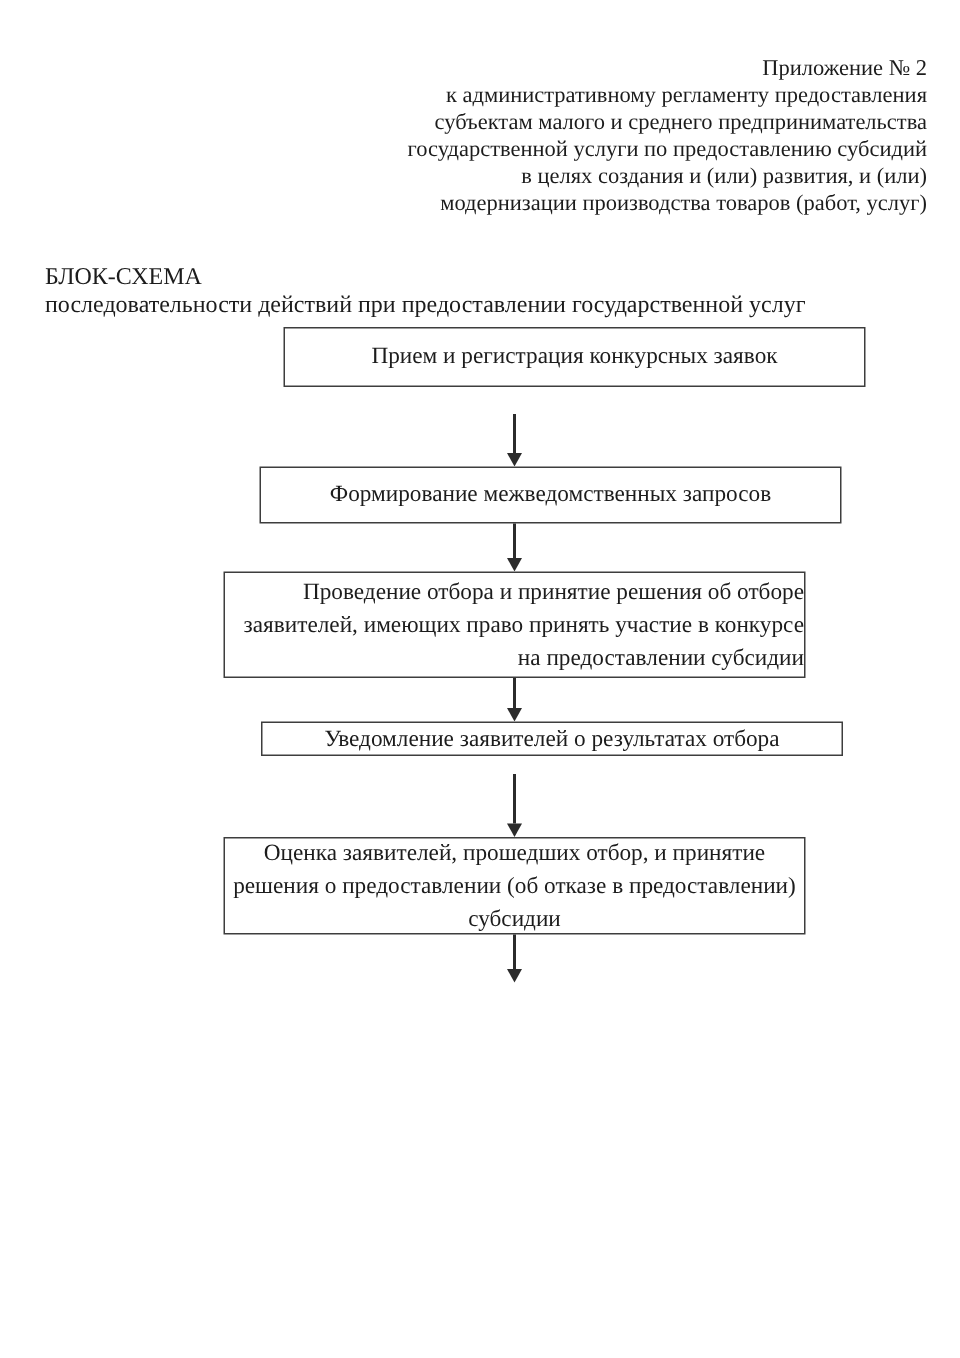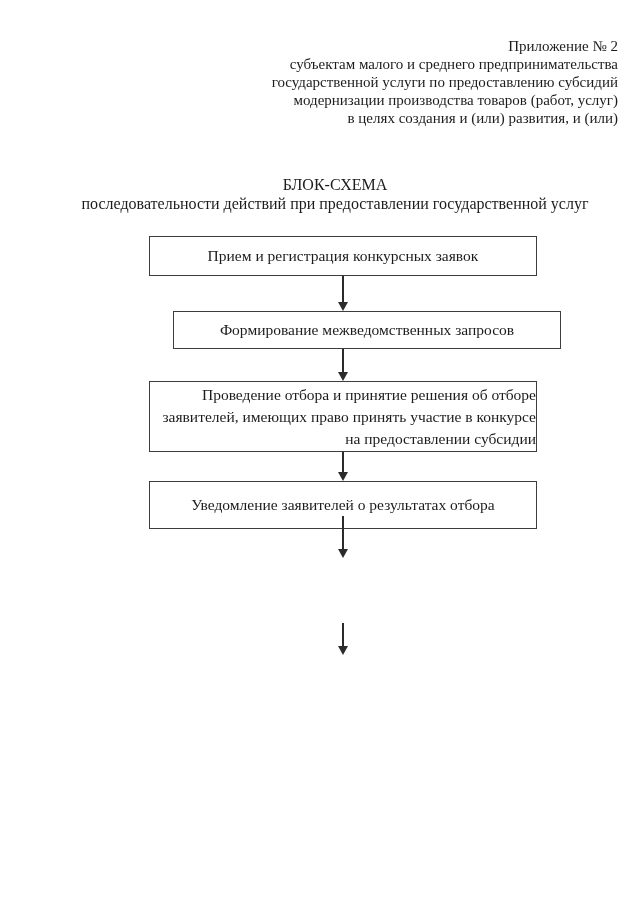--- a/index.html
+++ b/index.html
@@ -28,45 +28,45 @@
     line-height: 18px;
     white-space: nowrap;
   }
 
   
   .title-block {
     position: absolute;
     top: 175px;
     left: 30px;
     width: 610px;
-    text-align: center;
+    text-align: left;
     font-size: 16px;
     line-height: 19px;
   }
 
   
   .flow-box {
     position: absolute;
     left: 149px;
     width: 388px;
     box-sizing: border-box;
     border: 1px solid #3d3d3d;
     background: #ffffff;
     display: flex;
     flex-direction: column;
     justify-content: center;
     align-items: center;
     text-align: center;
     font-size: 15.5px;
     line-height: 22px;
   }
-  .box-1 { top: 236px; height: 40px; }
+  .box-1 { top: 218px; height: 40px; margin-left: 40px; }
   .box-2 { top: 311px; height: 38px; margin-left: 24px; }
   .box-3 { top: 381px; height: 71px; align-items: flex-end; }
-  .box-4 { top: 481px; height: 48px; }
+  .box-4 { top: 481px; height: 23px; margin-left: 25px; }
   .box-5 { top: 558px; height: 65px; }
   .box-6 { top: 655px; height: 36px; }
 
   
   .flow-arrow {
     position: absolute;
     left: 338px;
     width: 10px;
     display: flex;
     flex-direction: column;
@@ -91,24 +91,25 @@
     flex: 0 0 auto;
   }
 </style>
 </head>
 <body>
 
 <div class="page">
 
   <div class="header-block">
     <div>Приложение № 2</div>
+    <div>к административному регламенту предоставления</div>
     <div>субъектам малого и среднего предпринимательства</div>
     <div>государственной услуги по предоставлению субсидий</div>
+    <div>в целях создания и (или) развития, и (или)</div>
     <div>модернизации производства товаров (работ, услуг)</div>
-    <div>в целях создания и (или) развития, и (или)</div>
   </div>
 
   <div class="title-block">
     <div>БЛОК-СХЕМА</div>
     <div>последовательности действий при предоставлении государственной услуг</div>
   </div>
 
   <div class="flow-box box-1">
     <div>Прием и регистрация конкурсных заявок</div>
   </div>
@@ -140,20 +141,25 @@
 
   <div class="flow-box box-4">
     <div>Уведомление заявителей о результатах отбора</div>
   </div>
 
   <div class="flow-arrow arrow-4">
     <div class="arrow-shaft"></div>
     <div class="arrow-head"></div>
   </div>
 
+  <div class="flow-box box-5">
+    <div>Оценка заявителей, прошедших отбор, и принятие</div>
+    <div>решения о предоставлении (об отказе в предоставлении)</div>
+    <div>субсидии</div>
+  </div>
 
   <div class="flow-arrow arrow-5">
     <div class="arrow-shaft"></div>
     <div class="arrow-head"></div>
   </div>
 
 
 </div>
 
 </body></html>

